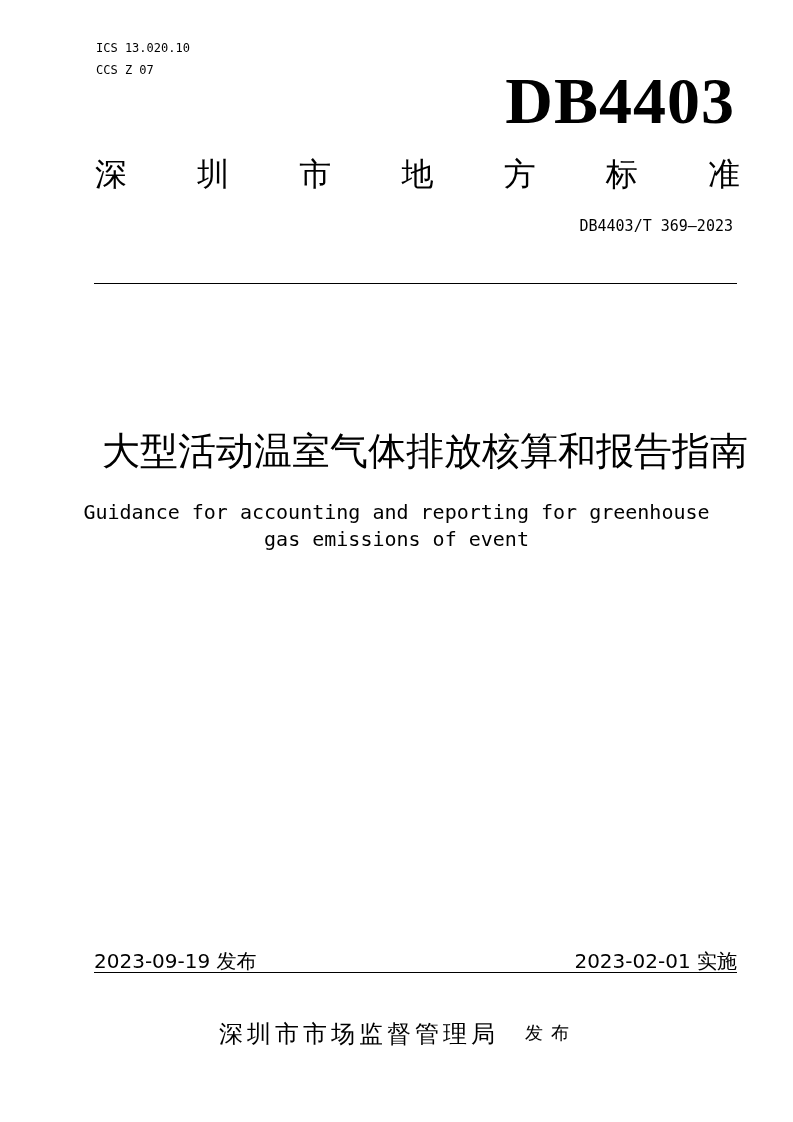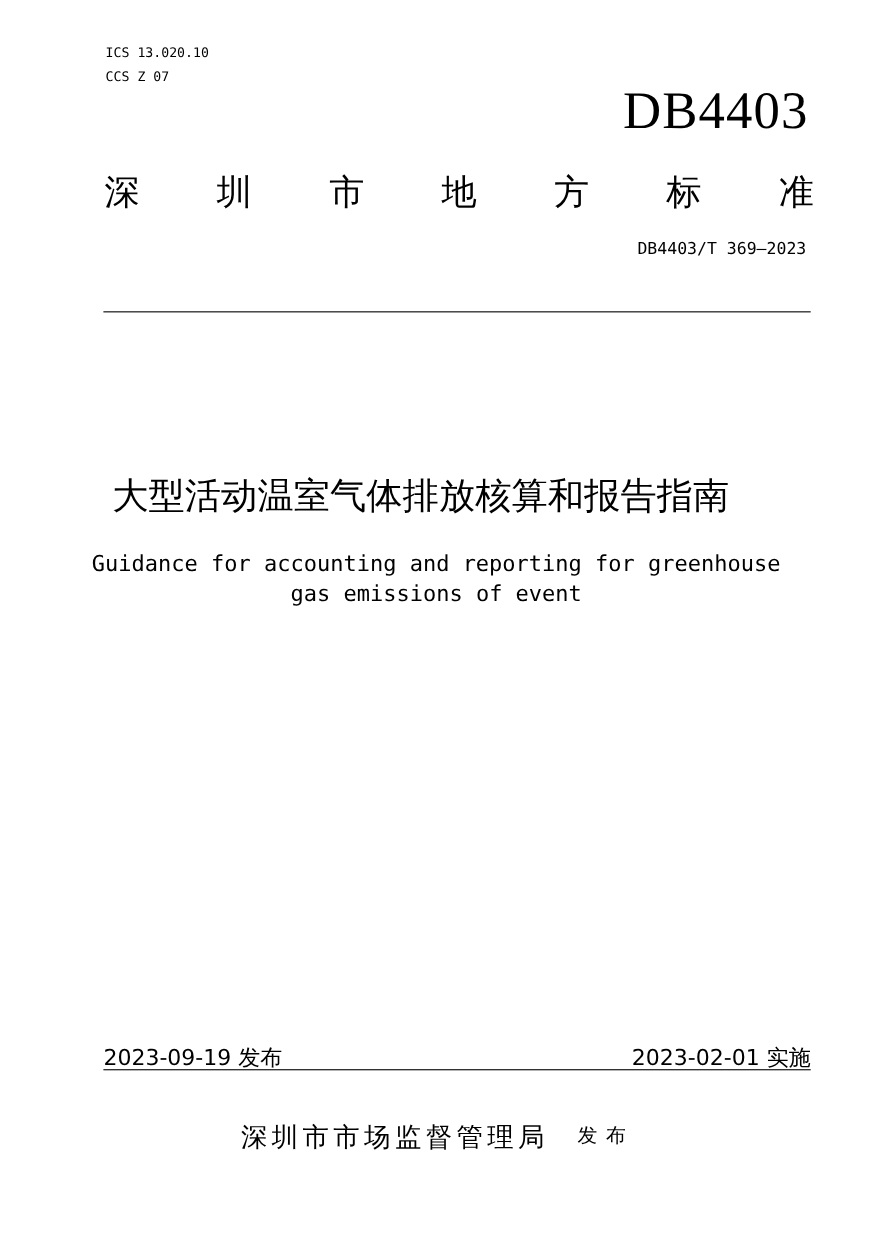--- a/index.html
+++ b/index.html
@@ -1,25 +1,25 @@
 <!DOCTYPE html>
 <html><head>
 <meta charset="utf-8">
 <style>
   html, body { margin: 0; padding: 0; background: #ffffff; }
   body { width: 793px; height: 1122px; position: relative; overflow: hidden; color: #000; font-family: "DejaVu Sans", sans-serif; }
   .abs { position: absolute; }
   .mono { font-family: "DejaVu Sans Mono", "Liberation Mono", monospace; }
   .ics { left: 96px; top: 40px; font-size: 12px; line-height: 16px; }
   .ccs { left: 96px; top: 62px; font-size: 12px; line-height: 16px; }
-  .big-code { right: 58px; top: 66px; font-family: "Liberation Serif", "DejaVu Serif", serif; font-weight: normal; font-size: 48px; line-height: 70px; letter-spacing: 1px; }
+  .big-code { right: 58px; top: 66px; font-family: "Liberation Serif", "DejaVu Serif", serif; font-weight: bold; font-size: 66px; line-height: 70px; letter-spacing: 1px; }
   .std-title { left: 95px; top: 152px; width: 645px; display: flex; justify-content: space-between; font-size: 32px; line-height: 44px; }
   .std-num { right: 60px; top: 216px; font-size: 15px; line-height: 20px; }
   .rule-top { left: 94px; top: 283px; width: 643px; height: 0; border-top: 1px solid #000; }
-  .cn-title { left: 0; width: 793px; top: 428px; text-align: left; font-size: 33px; line-height: 46px; }
+  .cn-title { left: 0; width: 793px; top: 428px; text-align: left; font-size: 38px; line-height: 46px; }
   .cn-title span { display: inline-block; margin-left: 102px; }
   .en-title { left: 60px; width: 673px; top: 499px; text-align: center; font-size: 20px; line-height: 27px; }
   .dates { left: 94px; top: 950px; width: 643px; height: 22px; display: flex; justify-content: space-between; font-size: 20px; line-height: 22px; border-bottom: 1px solid #000; }
   .issuer { left: 219px; top: 1020px; font-size: 24px; line-height: 28px; letter-spacing: 4px; }
   .issuer-action { left: 525px; top: 1020px; font-size: 18px; line-height: 26px; letter-spacing: 8px; }
 </style>
 </head>
 <body>
 
 <div class="abs ics mono">ICS 13.020.10</div>

